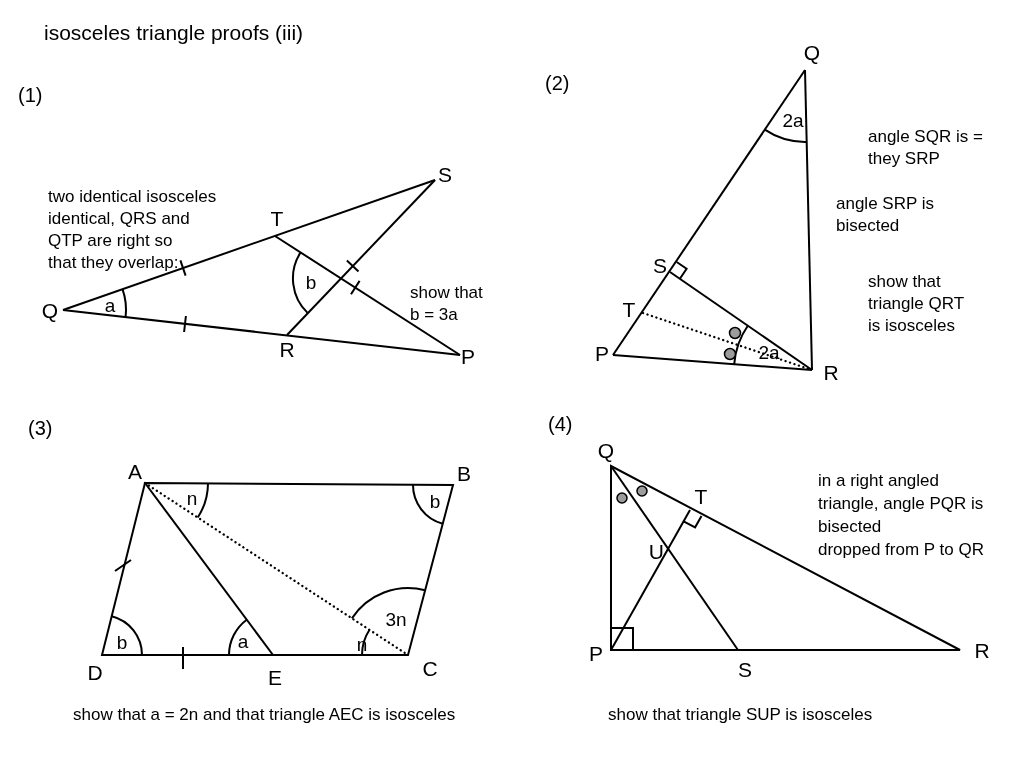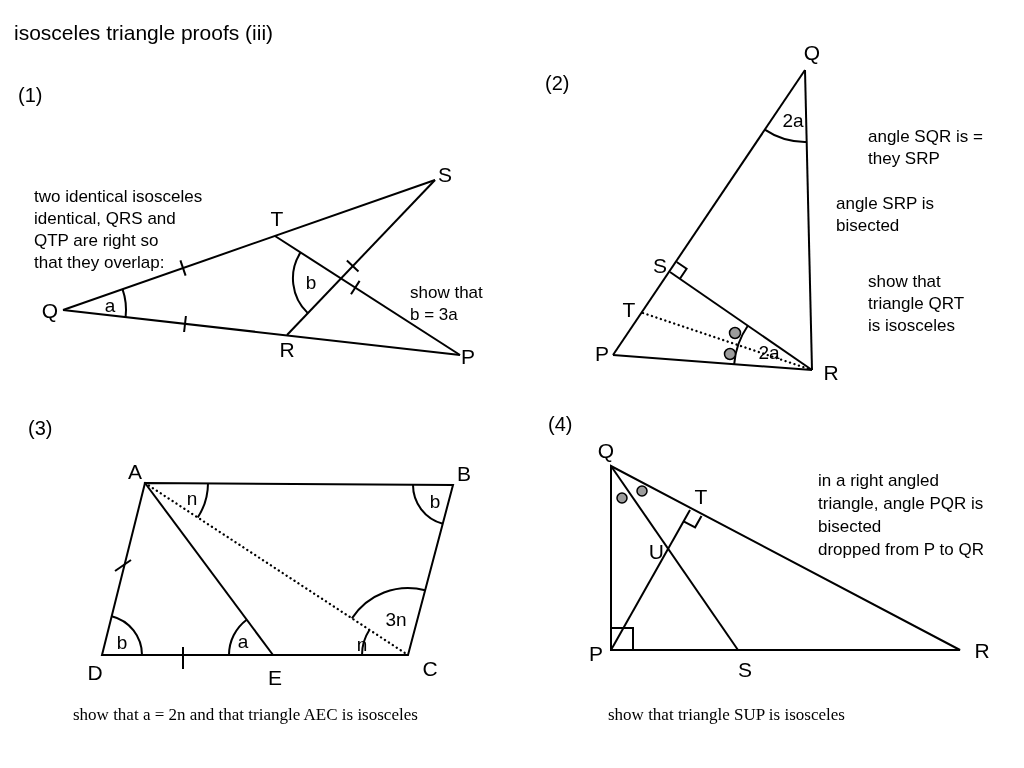--- a/index.html
+++ b/index.html
@@ -2,34 +2,34 @@
 <html><head>
 <meta charset="utf-8">
 <style>
   html,body{margin:0;padding:0;background:#ffffff;}
   .canvas{position:relative;width:1024px;height:768px;background:#ffffff;overflow:hidden;
           font-family:"Liberation Sans", sans-serif;color:#000;}
   .title{position:absolute;font-size:21px;white-space:nowrap;}
   .pnum{position:absolute;font-size:20px;white-space:nowrap;}
   .textblock{position:absolute;font-size:17px;line-height:22px;white-space:nowrap;margin-top:40px;}
   .textblock.lh23{line-height:23px;}
-  .caption{position:absolute;font-size:17px;white-space:nowrap;font-family:Liberation Serif, serif;}
+  .caption{position:absolute;font-size:17px;white-space:nowrap;}
   svg.diagram{position:absolute;overflow:visible;}
   .ink line,.ink path,.ink polygon{stroke:#000;stroke-width:2;fill:none;}
   .ink .dotted{stroke-dasharray:0.1 4.6;stroke-linecap:round;stroke-width:2.3;}
   .ink circle.dot{fill:#9c9c9c;stroke:#000;stroke-width:1.5;}
   svg text{fill:#000;font-family:"Liberation Sans", sans-serif;font-size:21px;}
   svg text.ang{font-size:19px;}
 </style>
 </head>
 <body>
 
 <div class="canvas">
 
-  <div class="title" style="left:14px;top:21px">isosceles triangle proofs (iii)</div>
+  <div class="title" style="left:44px;top:21px">isosceles triangle proofs (iii)</div>
 
   <div class="pnum" style="left:18px;top:84px">(1)</div>
   <div class="pnum" style="left:545px;top:72px">(2)</div>
   <div class="pnum" style="left:28px;top:417px">(3)</div>
   <div class="pnum" style="left:548px;top:413px">(4)</div>
 
   <svg class="diagram" style="left:40px;top:155px" width="445" height="215" viewBox="40 155 445 215">
     <g class="ink">
       <line x1="63" y1="310" x2="435" y2="180"></line>
       <line x1="63" y1="310" x2="460" y2="355"></line>
@@ -111,21 +111,21 @@
       <circle class="dot" cx="642" cy="491" r="5"></circle>
     </g>
     <text x="606" y="458" text-anchor="middle">Q</text>
     <text x="596" y="661" text-anchor="middle">P</text>
     <text x="982" y="658" text-anchor="middle">R</text>
     <text x="701" y="504" text-anchor="middle">T</text>
     <text x="745" y="677" text-anchor="middle">S</text>
     <text x="664" y="559" text-anchor="end">U</text>
   </svg>
 
-  <div class="textblock" style="left:34px;top:146px">
+  <div class="textblock" style="left:48px;top:146px">
     <div>two identical isosceles</div>
     <div>identical, QRS and</div>
     <div>QTP are right so</div>
     <div>that they overlap:</div>
   </div>
 
   <div class="textblock" style="left:410px;top:242px">
     <div>show that</div>
     <div>b = 3a</div>
   </div>

